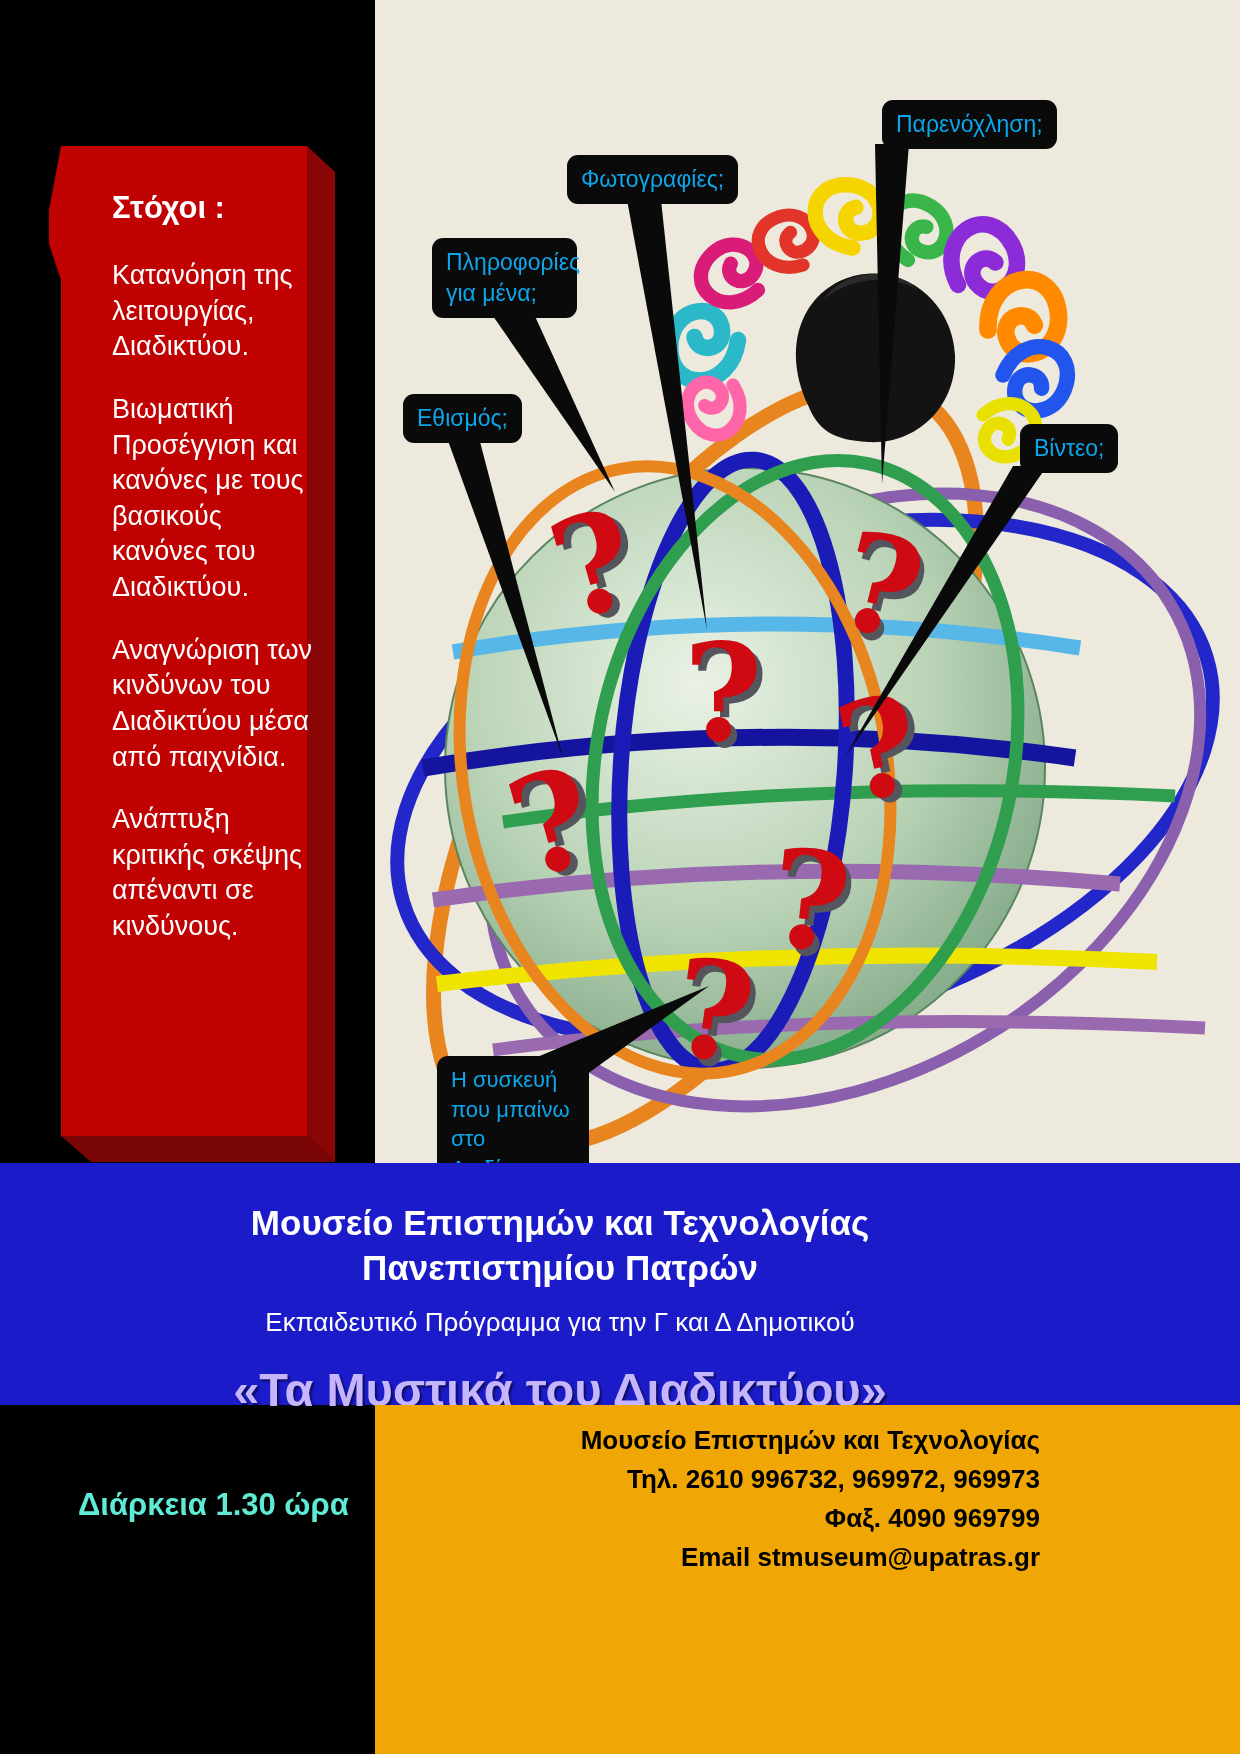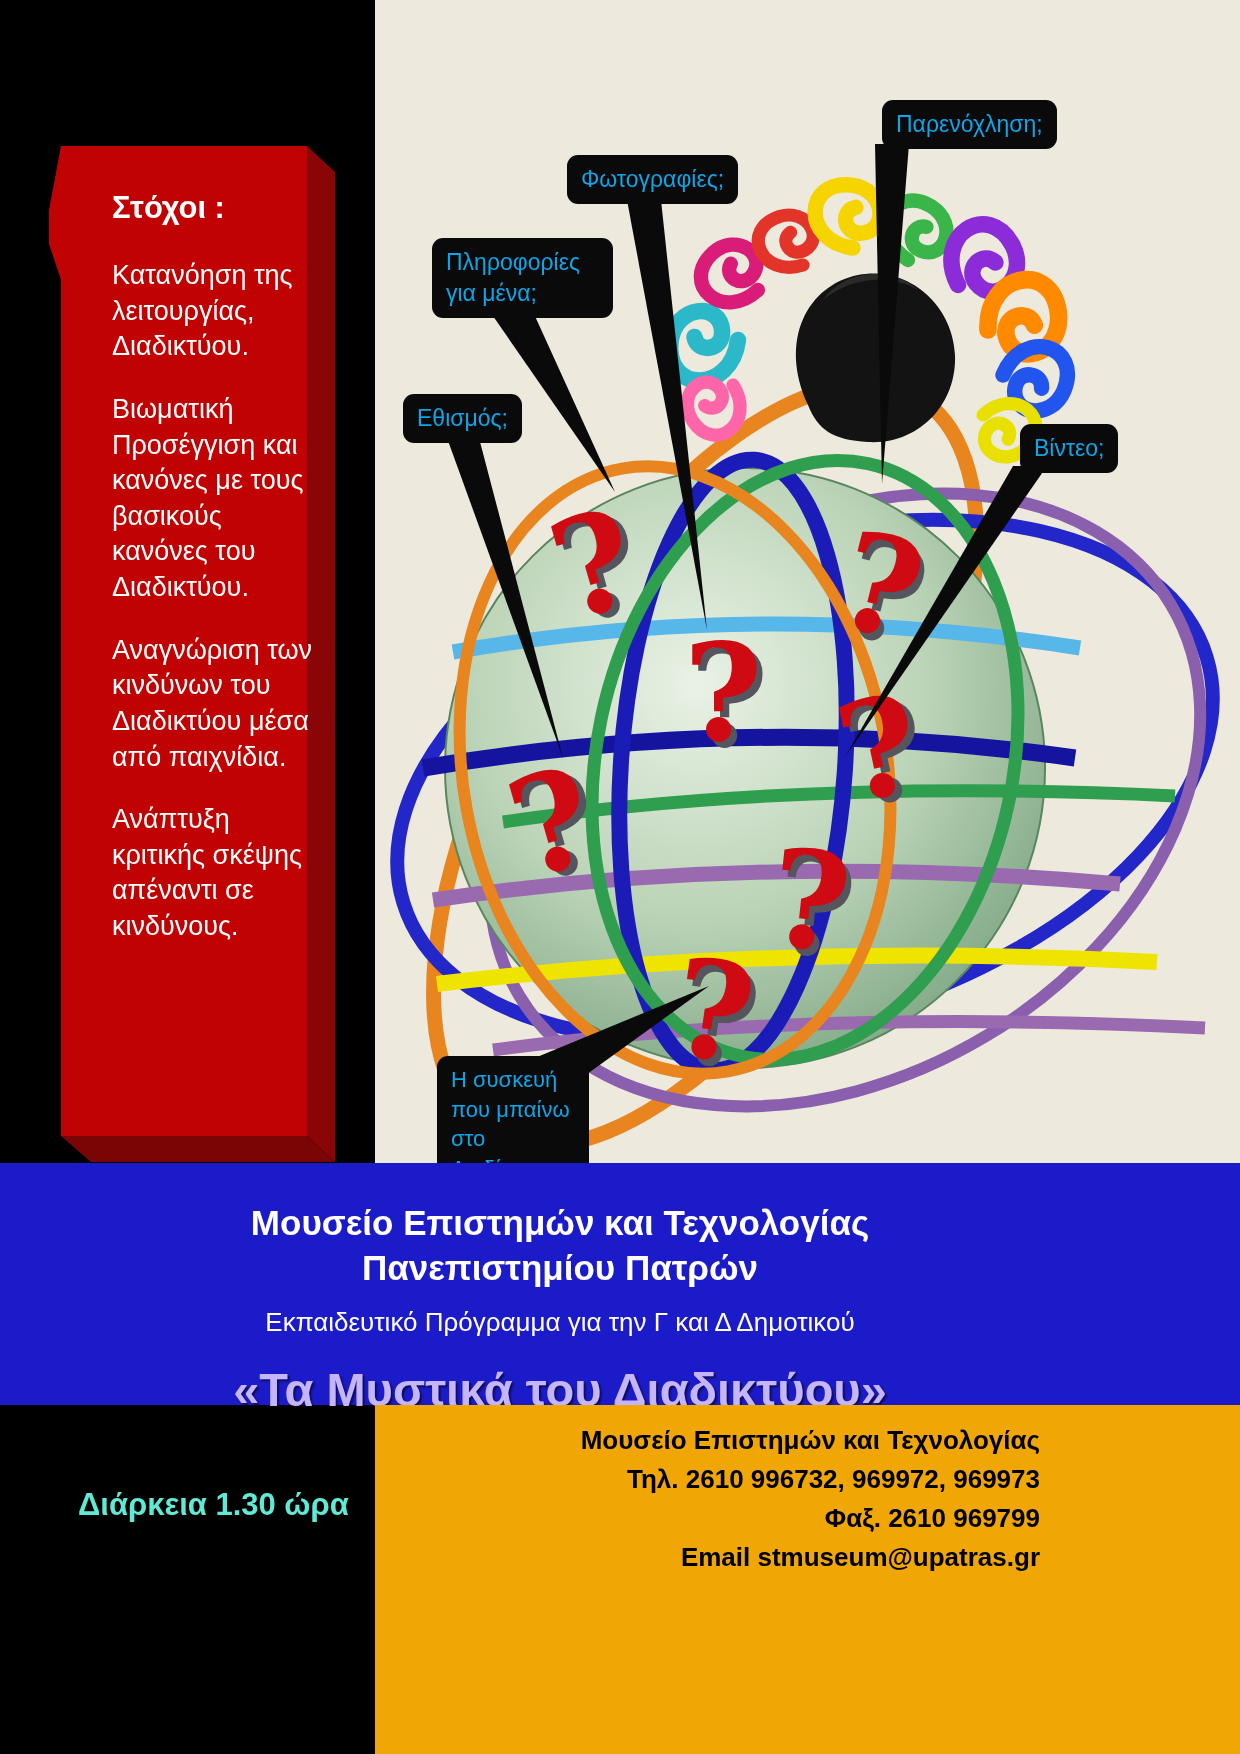--- a/index.html
+++ b/index.html
@@ -130,21 +130,21 @@
       <polygon points="150,1062 190,1090 334,986"></polygon>
     </g>
   </svg>
 
   <div class="bubble" style="left:865px; top:100px;">
     <span>Παρενόχληση;</span>
   </div>
   <div class="bubble" style="left:550px; top:155px;">
     <span>Φωτογραφίες;</span>
   </div>
-  <div class="bubble" style="left:415px; top:238px; width:181px;">
+  <div class="bubble" style="left:415px; top:238px; width:145px;">
     <span>Πληροφορίες για μένα;</span>
   </div>
   <div class="bubble" style="left:386px; top:394px;">
     <span>Εθισμός;</span>
   </div>
   <div class="bubble" style="left:1003px; top:424px;">
     <span>Βίντεο;</span>
   </div>
   <div class="bubble small" style="left:420px; top:1056px; width:152px;">
     <span>Η συσκευή που μπαίνω  στο Διαδίκτυο;</span>
@@ -173,18 +173,18 @@
       <div class="banner-title">«Τα Μυστικά του Διαδικτύου»</div>
     </div>
   </div>
 
   <div class="duration">Διάρκεια  1.30 ώρα</div>
 
   <div class="gold">
     <div class="gold-inner">
       <div>Μουσείο Επιστημών και Τεχνολογίας</div>
       <div>Τηλ. 2610 996732, 969972, 969973</div>
-      <div>Φαξ. 2610 969799</div>
+      <div>Φαξ. 4090 969799</div>
       <div>Email stmuseum@upatras.gr</div>
     </div>
   </div>
 
 </div>
 
 </body></html>

